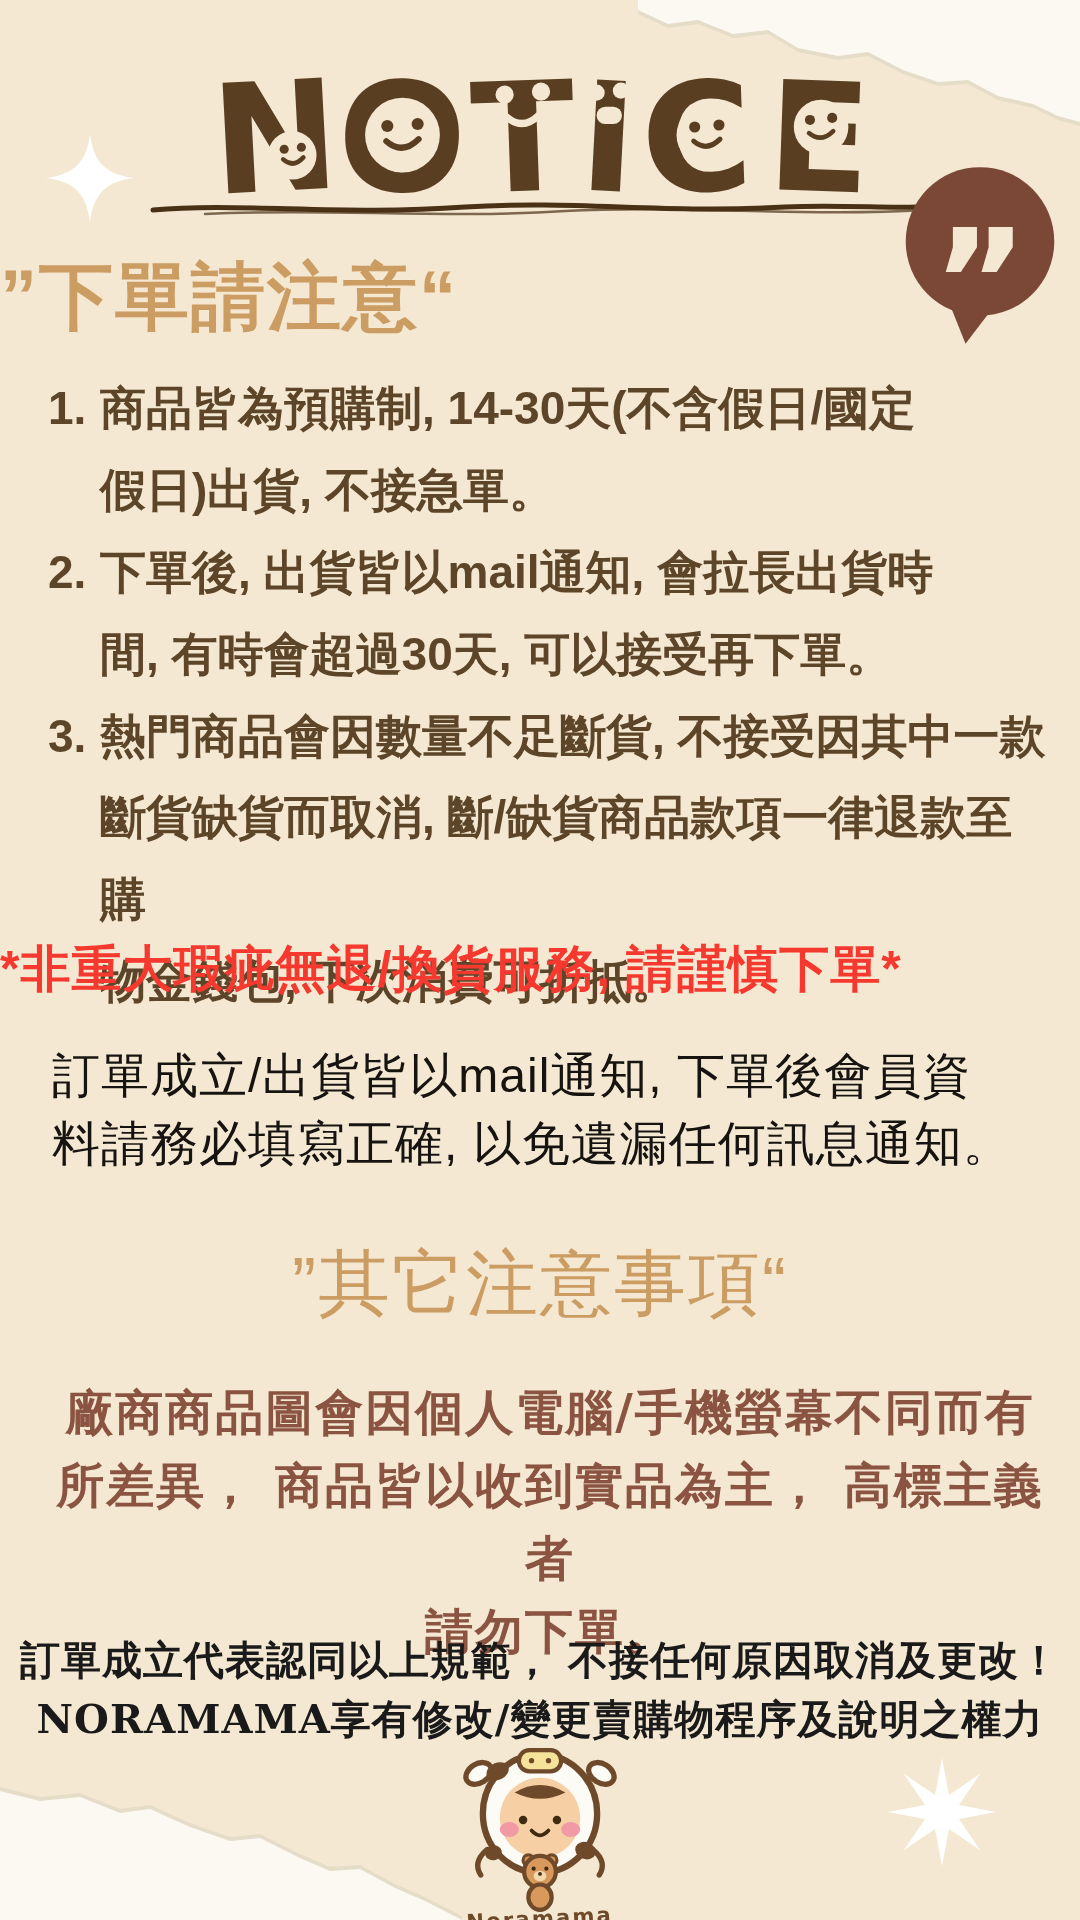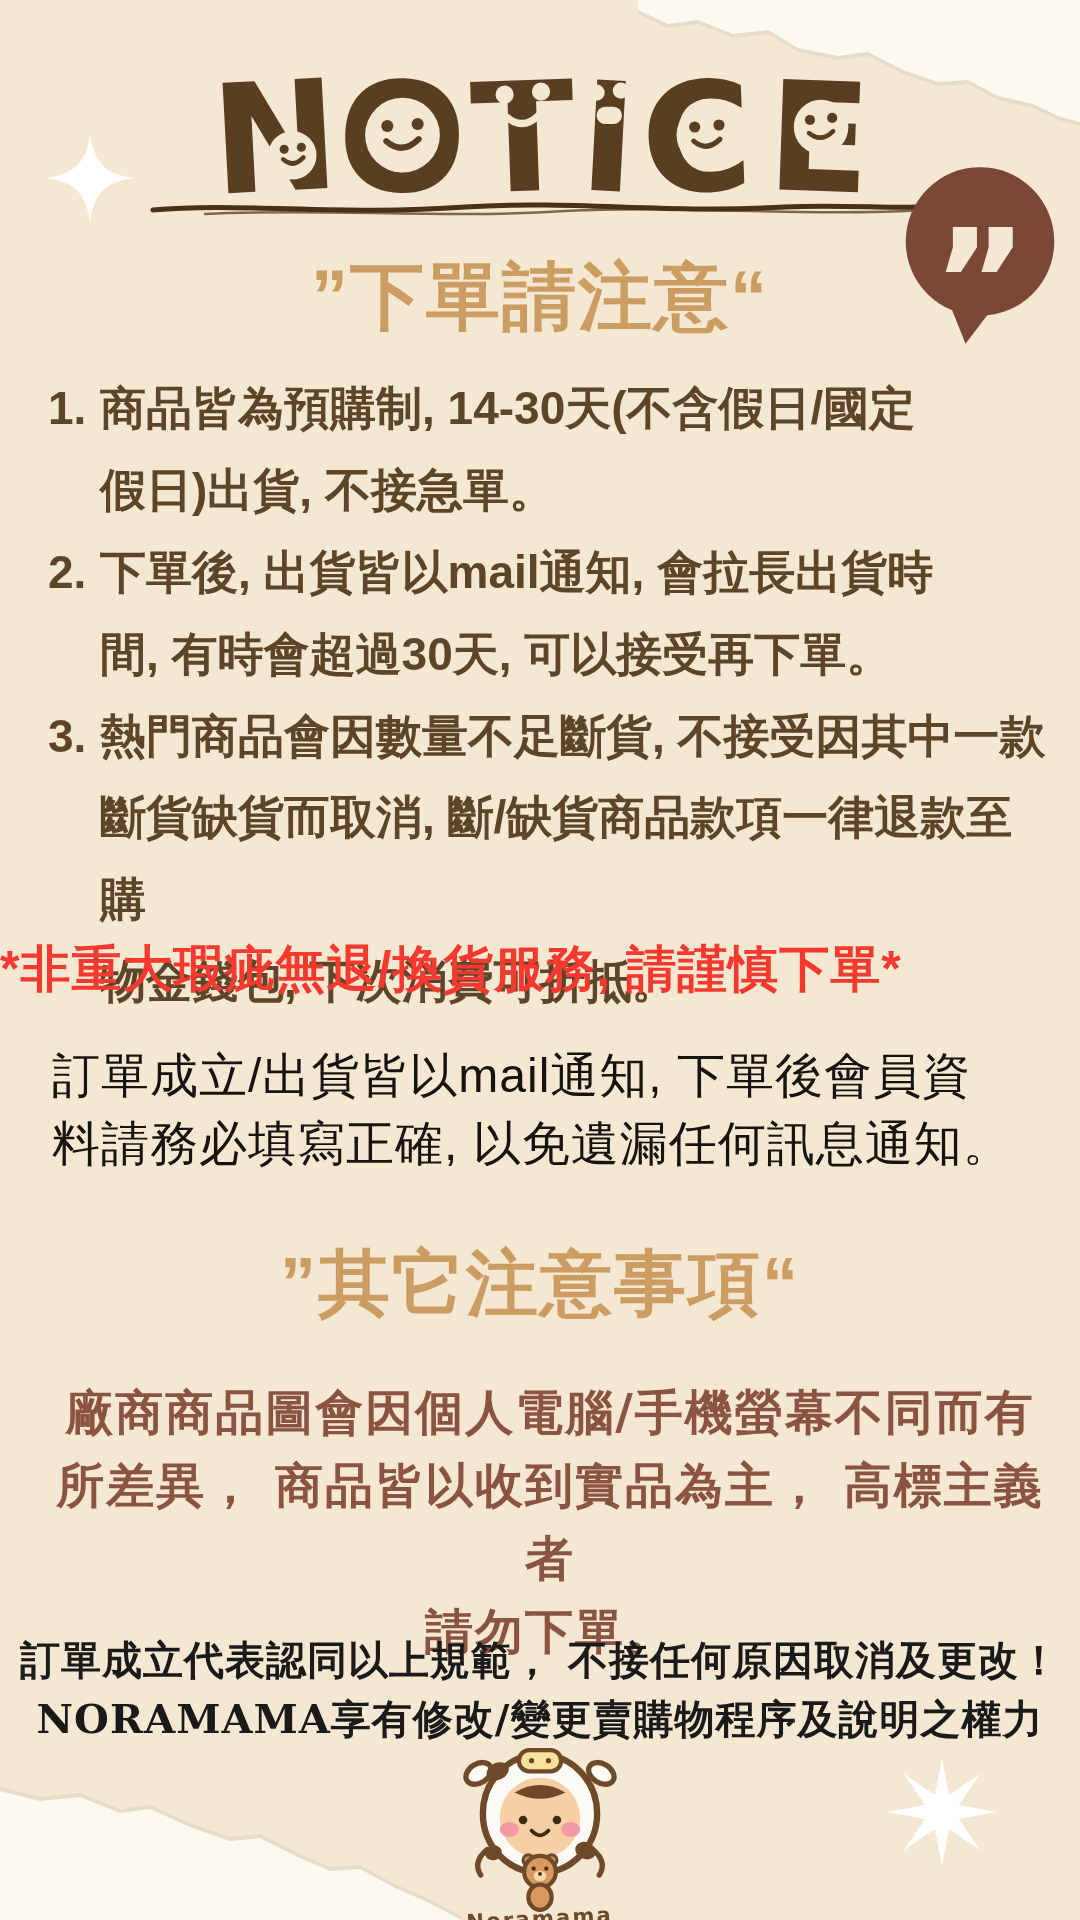--- a/index.html
+++ b/index.html
@@ -13,21 +13,21 @@
   .torn-bl { position:absolute; left:0; bottom:0; width:462px; height:137px; }
   .sparkle4 { position:absolute; left:46px; top:128px; width:88px; height:100px; }
   .star8 { position:absolute; left:888px; top:1758px; width:108px; height:108px; }
   
   .title-svg { position:absolute; left:50%; top:34px; transform:translateX(-50%);
     width:690px; height:182px; }
   .divider-svg { position:absolute; left:50%; top:194px; transform:translateX(-50%);
     width:790px; height:28px; }
   .order-heading {
     position:absolute; left:0; top:256px; width:100%;
-    text-align:center; font-size:74px; font-weight:bold; color:#cc9d63;
+    font-size:74px; font-weight:bold; color:#cc9d63;
     letter-spacing:2px; line-height:1.1;
   }
   .bubble { position:absolute; left:898px; top:160px; width:164px; height:188px; }
   
   .rules { position:absolute; left:48px; top:368px; width:1000px;
     color:#5d452a; font-weight:bold; font-size:46px; line-height:1.78; }
   .rule { display:flex; }
   .rule-num { flex:0 0 52px; }
   .rule-text { flex:1; white-space:pre-line; }
   
@@ -35,21 +35,21 @@
     position:absolute; left:0; top:936px; width:100%; text-align:left;
     color:#f5392f; font-weight:bold; font-size:50px; letter-spacing:1px;
   }
   .mail-notice {
     position:absolute; left:52px; top:1042px; width:990px;
     color:#171310; font-weight:normal; font-size:48px; line-height:1.42;
     white-space:pre-line; letter-spacing:1px;
   }
   .other-heading {
     position:absolute; left:0; top:1236px; width:100%; text-align:center;
-    font-size:72px; font-weight:bold; color:#cc9d63; letter-spacing:2px;
+    font-size:72px; font-weight:normal; color:#cc9d63; letter-spacing:2px;
   }
   .screen-notice {
     position:absolute; left:55px; top:1376px; width:990px;
     font-family:"DejaVu Serif", serif; font-weight:600;
     color:#8a5342; font-size:48px; line-height:1.52;
     white-space:pre-line; letter-spacing:2px;text-align:center;
   }
   .footer-terms {
     position:absolute; left:0; top:1630px; width:100%; text-align:center;
     font-family:"DejaVu Serif", serif; font-weight:bold;

